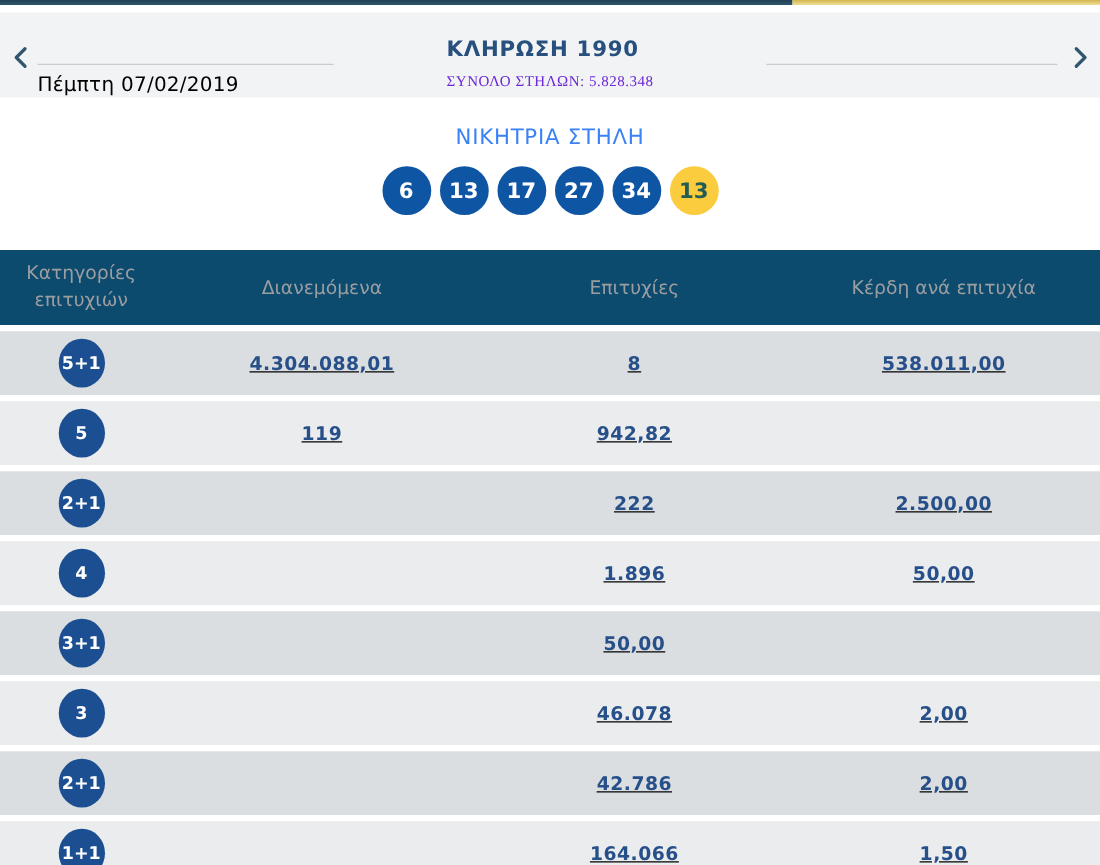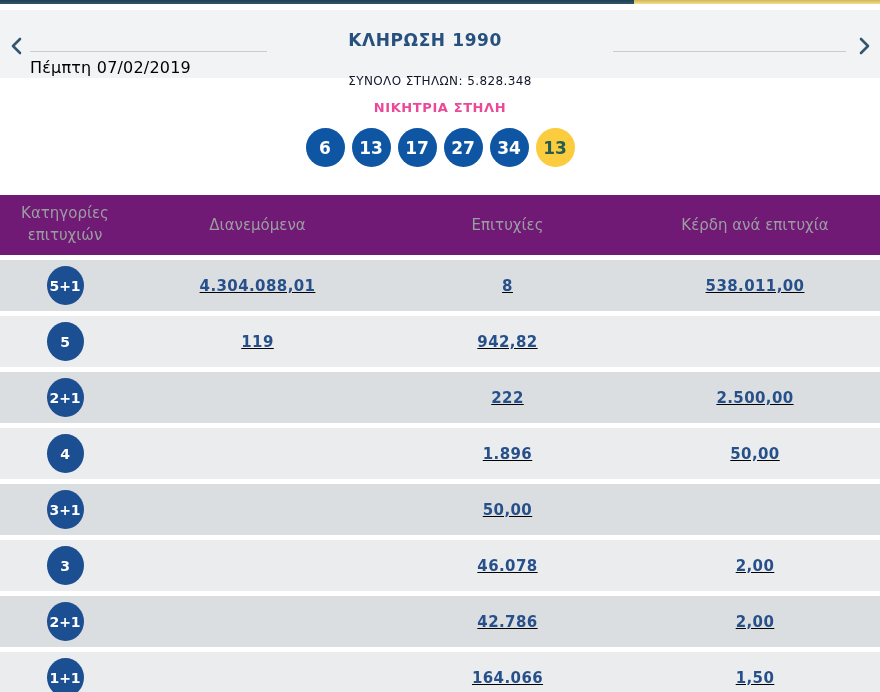--- a/index.html
+++ b/index.html
@@ -16,34 +16,34 @@
   .nav-arrow { position:absolute; top:26px; width:14px; height:20px; cursor:pointer;
                display:flex; align-items:center; justify-content:center; }
   .nav-prev { left:9px; }
   .nav-next { right:9px; }
   .nav-arrow svg { display:block; }
   .line-left  { position:absolute; left:30px;  top:41px; width:237px; border-top:1px solid #c9cbce; }
   .line-right { position:absolute; left:613px; top:41px; width:233px; border-top:1px solid #c9cbce; }
   .draw-date { position:absolute; left:30px; top:48px; font-size:16px; color:#000000; letter-spacing:0.2px; }
   .center-box { position:absolute; left:50%; transform:translateX(-50%); top:20px; text-align:left; white-space:nowrap; }
   .draw-title { font-size:17px; font-weight:bold; color:#27507f; letter-spacing:0.6px; }
-  .draw-subtitle { margin-top:24px; font-size:12px; color:#0f172a; letter-spacing:0.4px; }
+  .draw-subtitle { margin-top:8px; font-size:12px; color:#6d28d9; letter-spacing:0.4px;font-family:Liberation Serif, serif; }
 
   
   .winning { text-align:center; }
-  .winning-label { margin-top:22px; font-size:13px; font-weight:bold; color:#ec4899; letter-spacing:0.6px; }
+  .winning-label { margin-top:22px; font-size:17px; font-weight:normal; color:#3b82f6; letter-spacing:0.6px; }
   .balls { margin-top:13px; display:flex; justify-content:center; gap:7px; }
   .ball { width:39px; height:39px; border-radius:50%; display:flex; align-items:center; justify-content:center;
           font-size:17px; font-weight:bold; }
   .ball-blue   { background:#0e55a4; color:#ffffff; }
   .ball-yellow { background:#fbcc3d; color:#235c52; }
 
   
   .results-table { margin-top:28px; }
-  .t-head { height:60px; background:#701a75; display:grid; grid-template-columns:130px 255px 245px 250px;
+  .t-head { height:60px; background:#0c4a6e; display:grid; grid-template-columns:130px 255px 245px 250px;
             align-items:center; color:#9b9ea1; font-size:15px; }
   .t-head .cell { text-align:center; }
   .t-head .h1 span { display:inline-block; width:100px; line-height:1.45; }
   .t-row { height:51px; margin-top:5px; display:grid; grid-template-columns:130px 255px 245px 250px; align-items:center;text-decoration:underline; }
   .t-row:nth-child(odd)  { background:#eaecee; }
   .t-row:nth-child(even) { background:#dbdee0; }
   .t-row .cell { text-align:center; font-size:15px; font-weight:bold; color:#27508a; letter-spacing:0.4px; }
   .badge { display:inline-flex; width:37px; height:39px; border-radius:50%; background:#1b4f92; color:#ffffff;
            align-items:center; justify-content:center; font-size:14px; font-weight:bold; letter-spacing:0; }
 </style>

